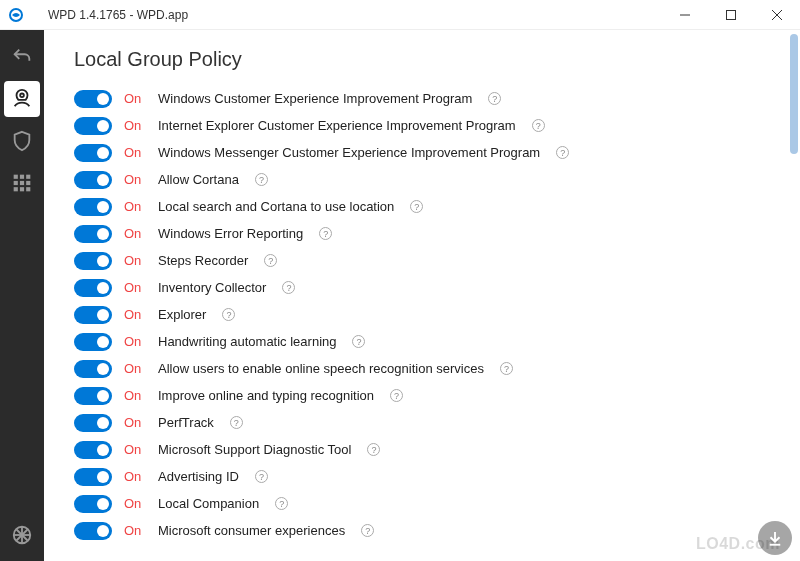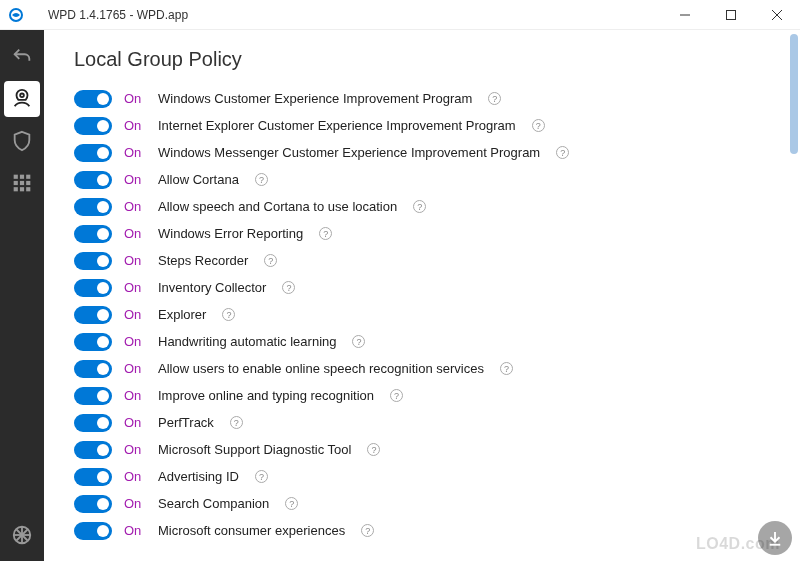--- a/index.html
+++ b/index.html
@@ -115,21 +115,21 @@
       width: 12px;
       height: 12px;
       background: #fff;
       border-radius: 50%;
       top: 3px;
       right: 3px;
     }
     .toggle-label {
       width: 22px;
       font-size: 13px;
-      color: #a21caf;
+      color: #ef4444;
     }
     .policy-label {
       font-size: 13px;
       color: #222;
     }
     .help-icon {
       display: inline-flex;
       width: 13px;
       height: 13px;
       border: 1px solid #aaa;
@@ -277,21 +277,21 @@
           </div>
           <div class="policy-item">
             <div class="toggle"></div>
             <span class="toggle-label">On</span>
             <span class="policy-label">Allow Cortana</span>
             <span class="help-icon">?</span>
           </div>
           <div class="policy-item">
             <div class="toggle"></div>
             <span class="toggle-label">On</span>
-            <span class="policy-label">Allow speech and Cortana to use location</span>
+            <span class="policy-label">Local search and Cortana to use location</span>
             <span class="help-icon">?</span>
           </div>
           <div class="policy-item">
             <div class="toggle"></div>
             <span class="toggle-label">On</span>
             <span class="policy-label">Windows Error Reporting</span>
             <span class="help-icon">?</span>
           </div>
           <div class="policy-item">
             <div class="toggle"></div>
@@ -343,21 +343,21 @@
           </div>
           <div class="policy-item">
             <div class="toggle"></div>
             <span class="toggle-label">On</span>
             <span class="policy-label">Advertising ID</span>
             <span class="help-icon">?</span>
           </div>
           <div class="policy-item">
             <div class="toggle"></div>
             <span class="toggle-label">On</span>
-            <span class="policy-label">Search Companion</span>
+            <span class="policy-label">Local Companion</span>
             <span class="help-icon">?</span>
           </div>
           <div class="policy-item">
             <div class="toggle"></div>
             <span class="toggle-label">On</span>
             <span class="policy-label">Microsoft consumer experiences</span>
             <span class="help-icon">?</span>
           </div>
         </div>
     </div>

